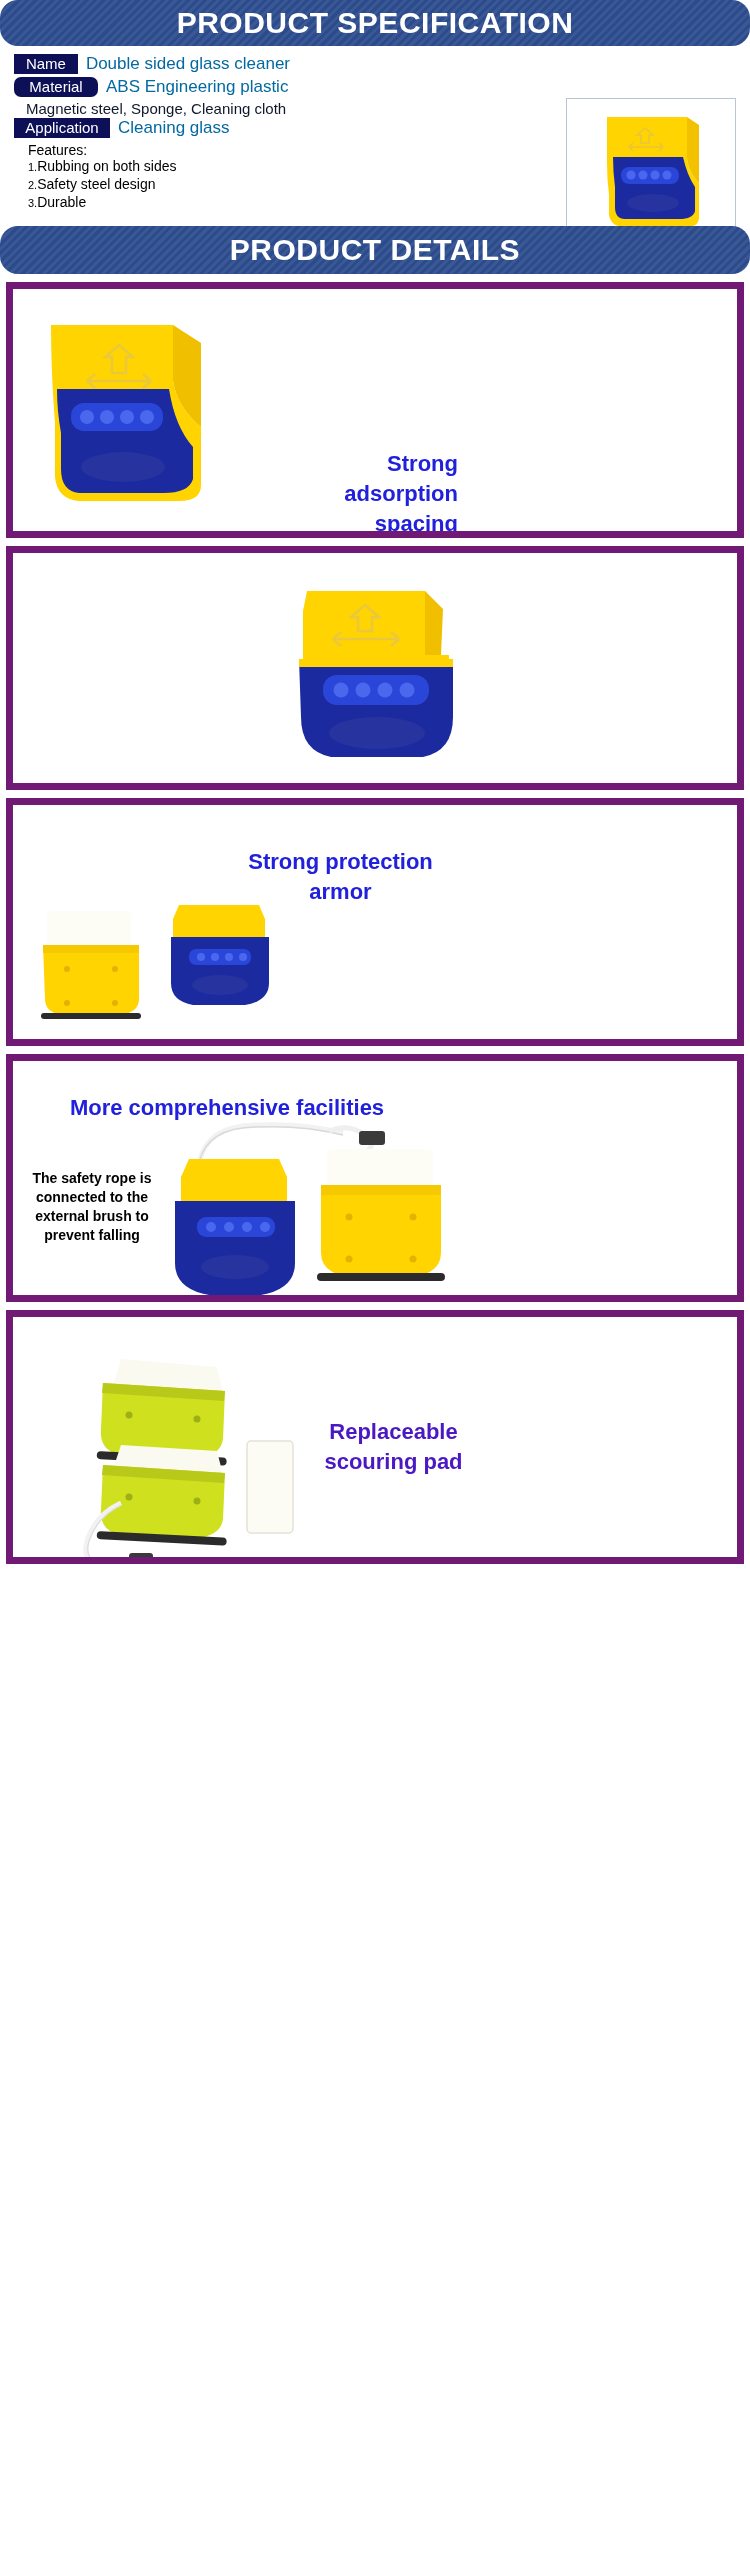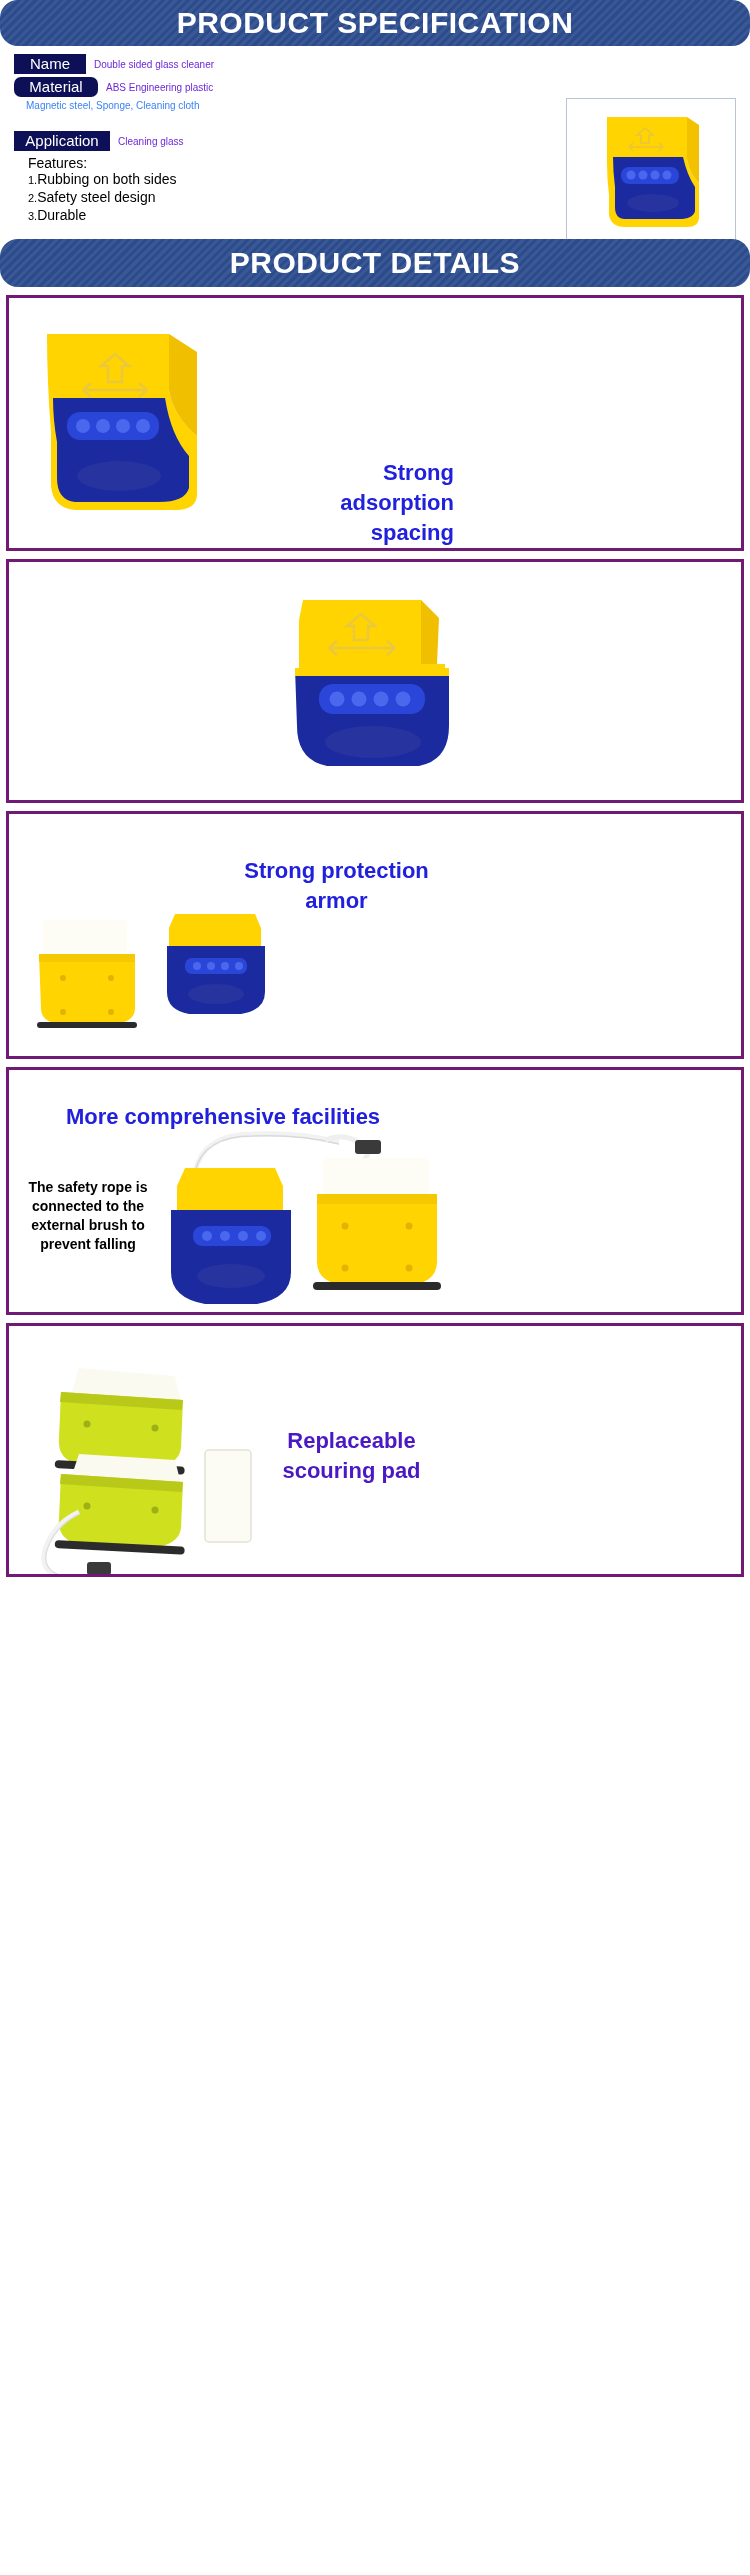--- a/index.html
+++ b/index.html
@@ -60,29 +60,29 @@
     line-height: 20px;
     height: 20px;
     padding: 0 6px;
     text-align: center;
     display: inline-block;
   }
   .chip-name { width: 72px; }
   .chip-material { width: 84px; border-radius: 7px; }
   .chip-application { width: 96px; }
   .spec-val {
-    color: #6d28d9;
-    font-size: 10px;
+    color: #0369a1;
+    font-size: 17px;
     margin-left: 8px;
   }
   .spec-subline {
-    color: #3b82f6;
-    font-size: 10px;
+    color: #0f172a;
+    font-size: 15px;
     padding-left: 12px;
-    margin-bottom: 20px;
+    margin-bottom: 1px;
     white-space: nowrap;
   }
   .features-title {
     color: #000000;
     font-size: 14px;
     padding-left: 14px;
     margin-top: 4px;
   }
   .feature-item {
     color: #000000;
@@ -99,21 +99,21 @@
     top: 52px;
     width: 170px;
     height: 148px;
     border: 1px solid #b9c4d6;
     background: #ffffff;
     overflow: hidden;
   }
 
   
   .panel {
-    border: 3px solid #701a75;
+    border: 7px solid #701a75;
     margin: 8px 6px 0 6px;
     background: #ffffff;
     position: relative;
     overflow: hidden;
   }
   .panel-inner { position: relative; width: 100%; height: 100%; }
   .panel-heading {
     position: absolute;
     color: #2020dd;
     font-weight: bold;
@@ -129,21 +129,21 @@
     font-size: 14px;
     line-height: 19px;
     white-space: pre-line;
     text-align: center;
   }
 
   .p1 { height: 256px; }
   .p2 { height: 244px; }
   .p3 { height: 248px; }
   .p4 { height: 248px; }
-  .p5 { height: 254px; }
+  .p5 { height: 254px; padding-left: 38px; }
 
   svg { display: block; }
 </style>
 </head>
 <body>
 
 <div class="page">
 
   <div class="banner banner-spec">
     <span class="banner-title">PRODUCT SPECIFICATION</span>

